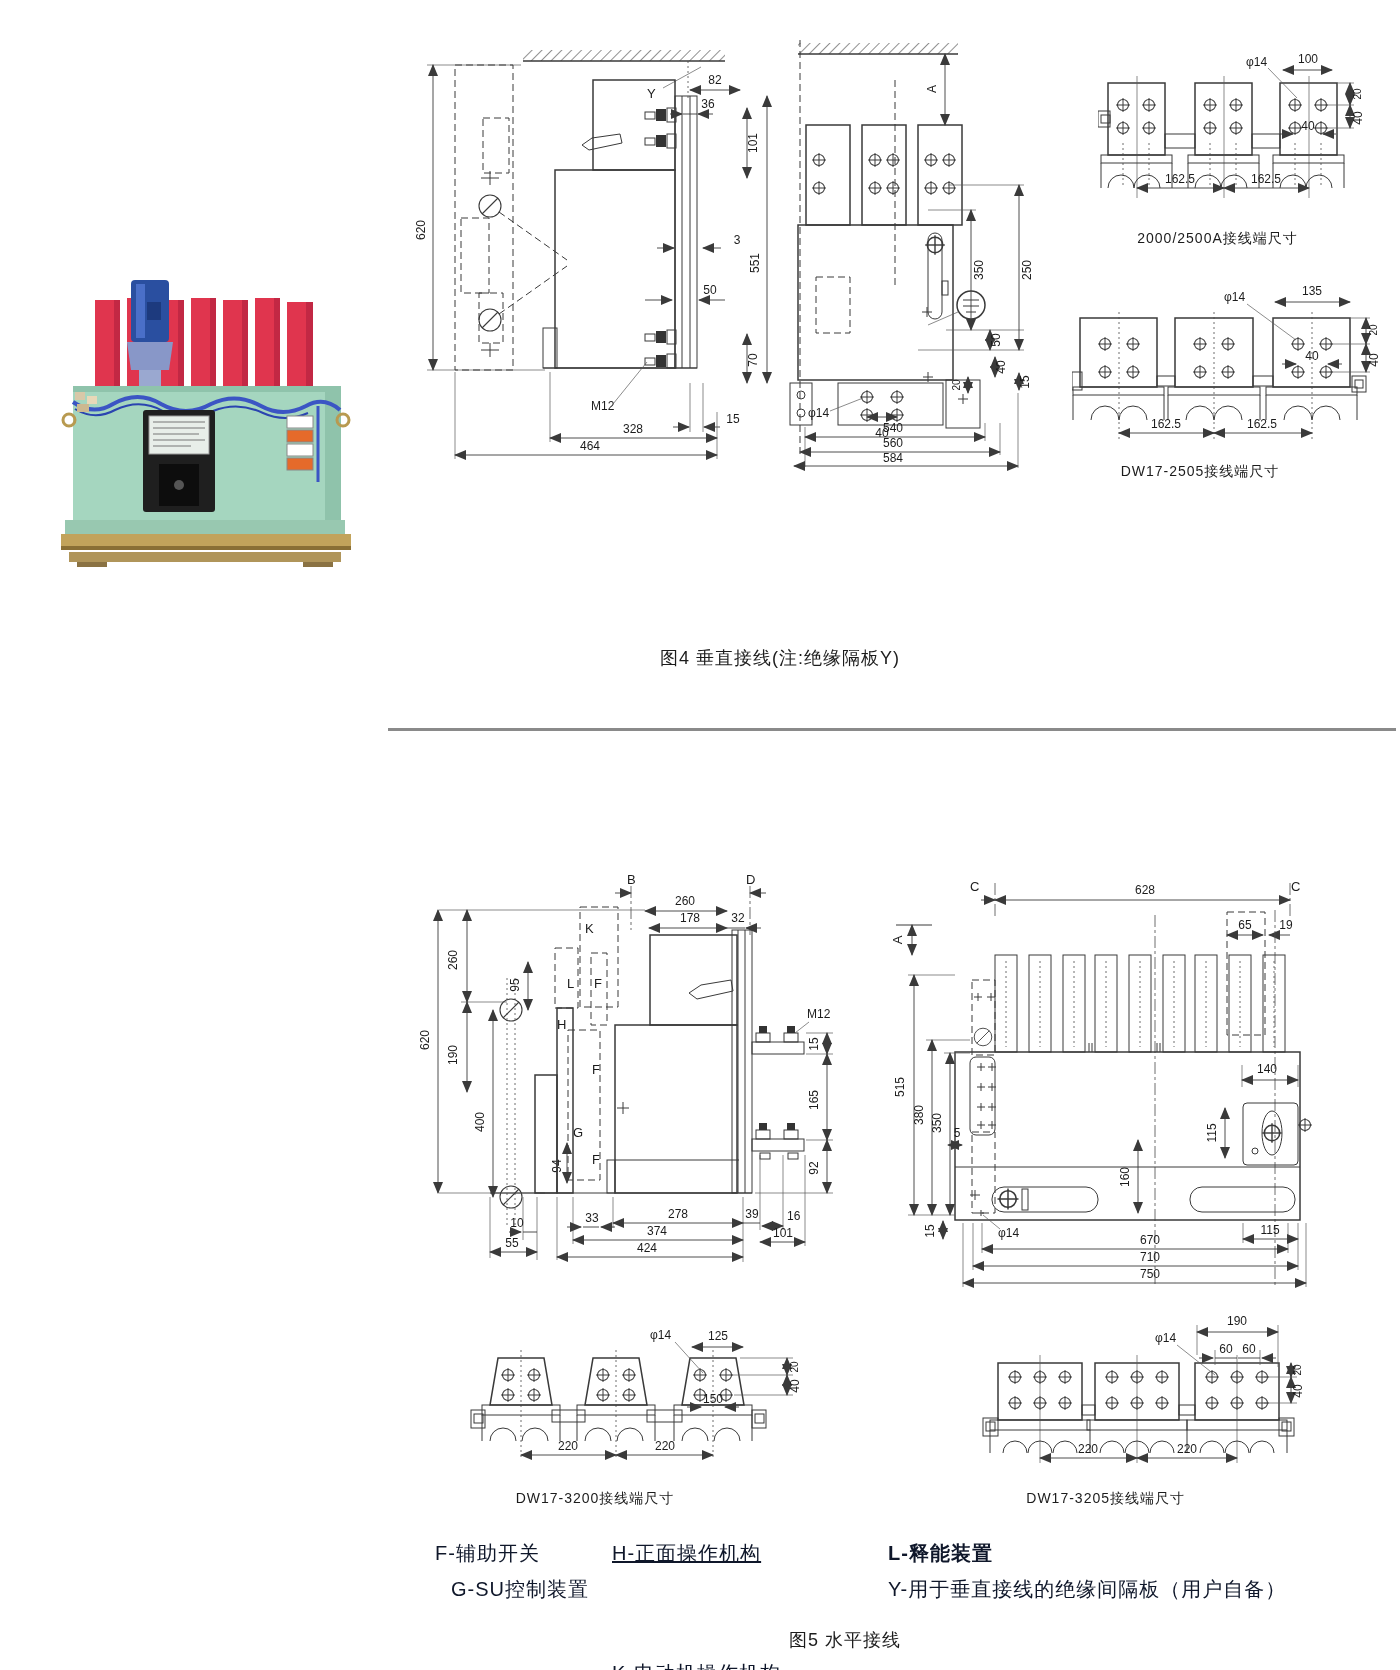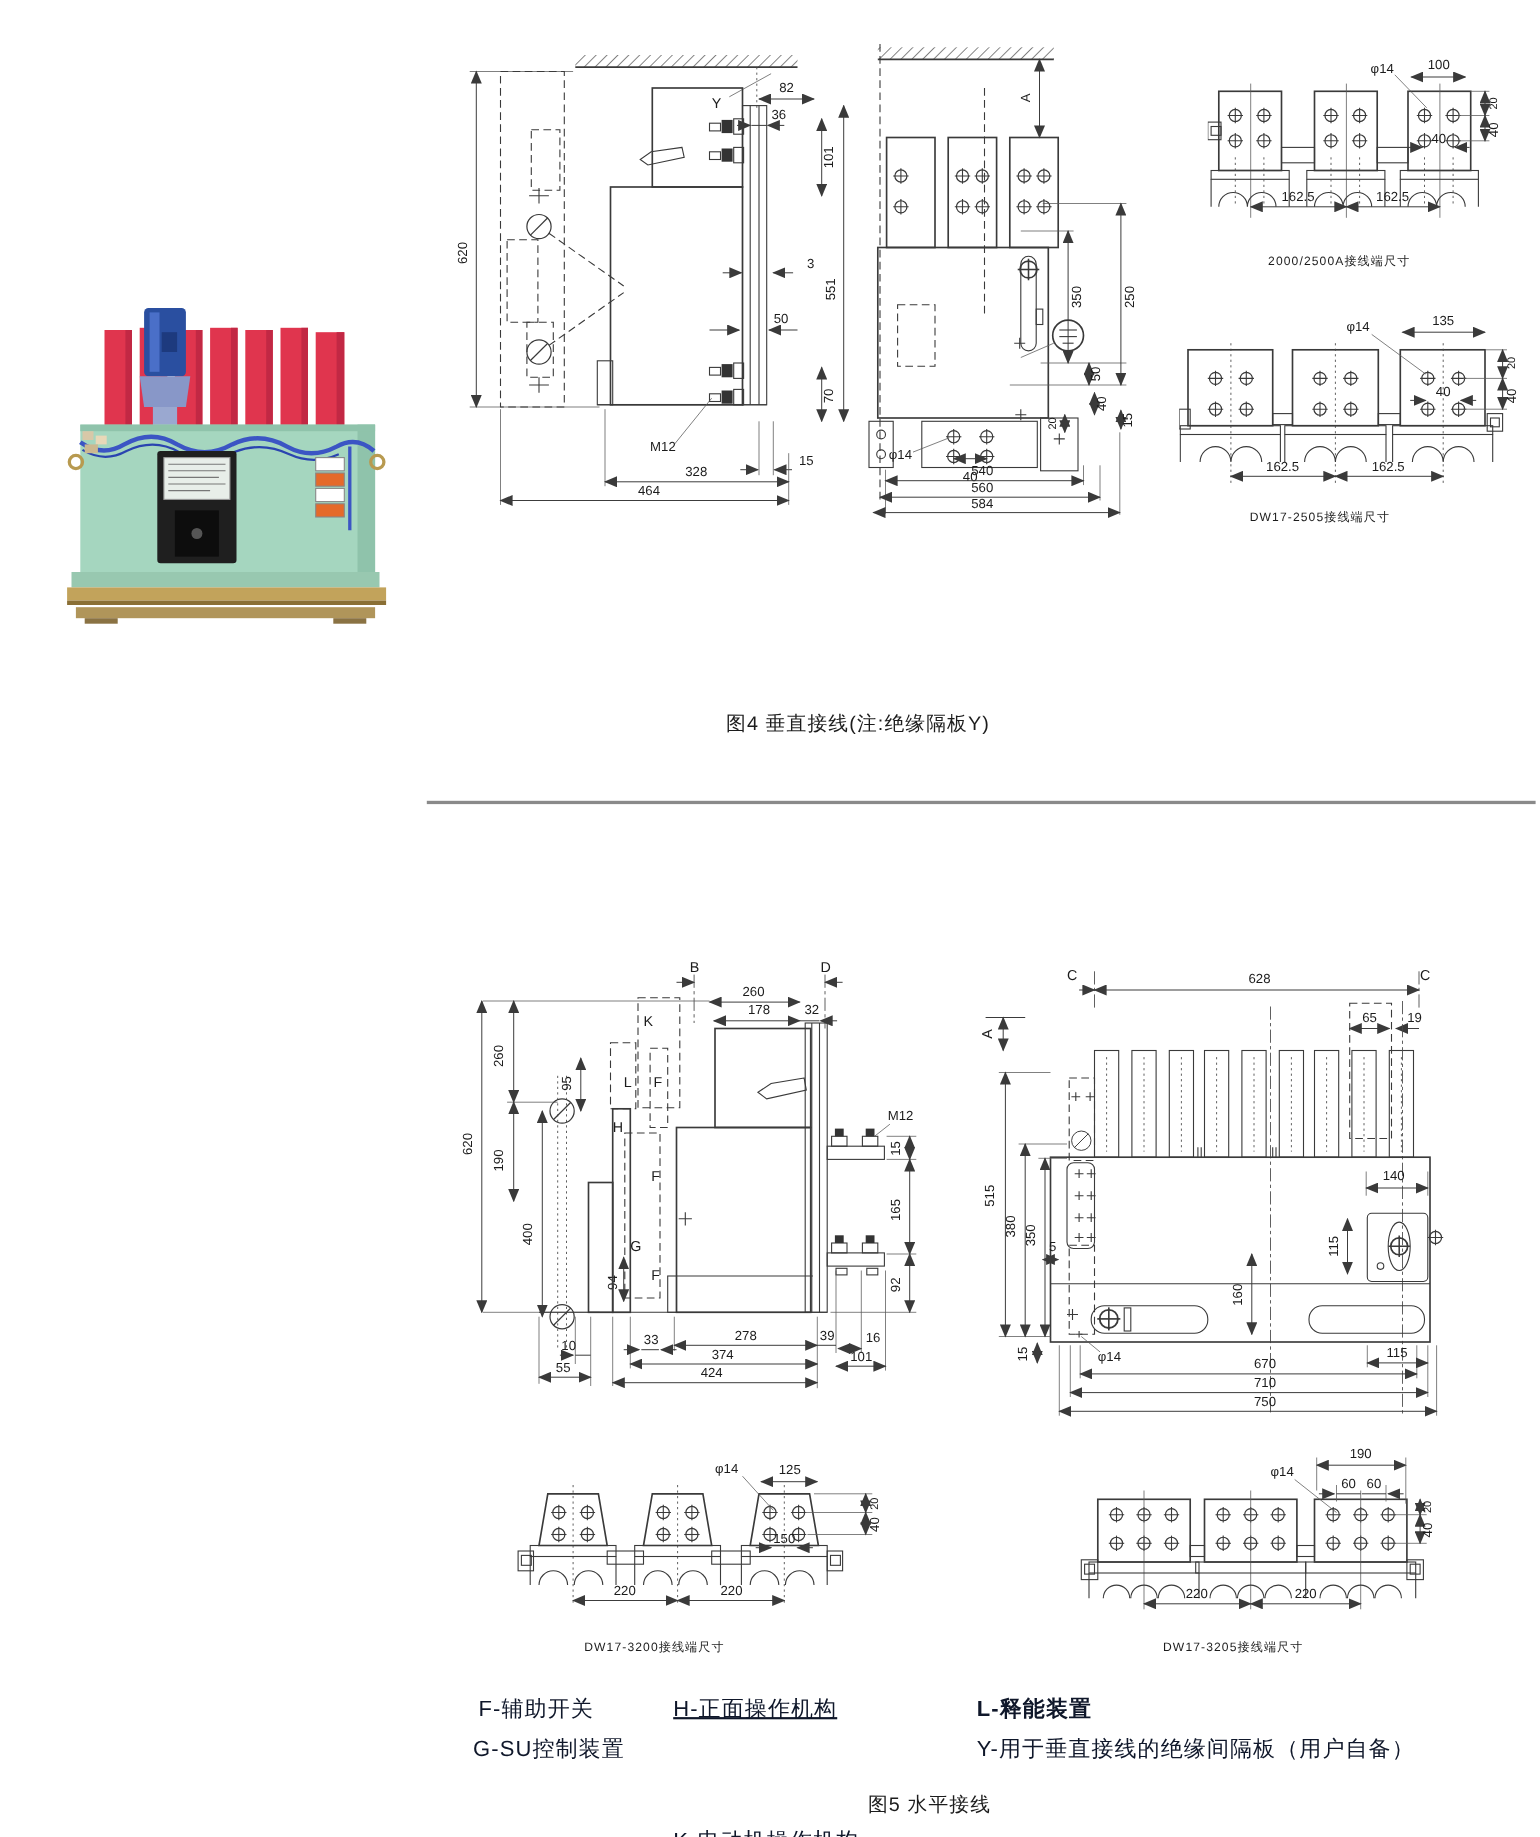--- a/index.html
+++ b/index.html
@@ -1,20 +1,20 @@
 <!DOCTYPE html>
 <html><head>
 <meta charset="utf-8">
 <style>
   html,body{margin:0;padding:0;background:#fff;}
   body{font-family:"Liberation Sans","DejaVu Sans",sans-serif;color:#222;}
   #page{position:relative;width:1400px;height:1670px;background:#fff;overflow:hidden;}
   .abs{position:absolute;}
   .cap{font-size:18px;color:#1c1c1c;text-align:center;letter-spacing:1px;}
-  .cap2{font-size:11px;color:#1c1c1c;text-align:center;letter-spacing:1px;}
+  .cap2{font-size:14px;color:#1c1c1c;text-align:center;letter-spacing:1px;}
   .heading{font-size:19px;color:#1c1c1c;letter-spacing:1px;}
   .legend-item{font-size:20px;color:#0f172a;letter-spacing:1px;white-space:nowrap;}
   .divider{background:#8a8a8a;height:3px;}
   svg{display:block;}
   .ol{fill:none;stroke:#3a3a3a;stroke-width:1.5;}
   .ol2{fill:none;stroke:#3a3a3a;stroke-width:1;}
   .thin{fill:none;stroke:#5a5a5a;stroke-width:0.7;}
   .dash{fill:none;stroke:#3a3a3a;stroke-width:1;stroke-dasharray:7 4;}
   .dashdot{fill:none;stroke:#4a4a4a;stroke-width:0.8;stroke-dasharray:12 3 3 3;}
   .dot{fill:none;stroke:#4a4a4a;stroke-width:0.8;stroke-dasharray:2 3;}
@@ -828,21 +828,21 @@
         <line x1="135" y1="203" x2="232" y2="203" class="dim" marker-start="url(#arr)" marker-end="url(#arr)"></line>
         <text x="183" y="198" class="dt" text-anchor="middle">220</text>
         <line x1="232" y1="203" x2="332" y2="203" class="dim" marker-start="url(#arr)" marker-end="url(#arr)"></line>
         <text x="282" y="198" class="dt" text-anchor="middle">220</text>
       </g>
     </svg>
   </div>
   <div class="abs cap2" style="left:985px;top:1490px;width:200px;text-align:right;">DW17-3205接线端尺寸</div>
 
   <div class="abs legend-item" style="left:435px;top:1540px;">F-辅助开关</div>
-  <div class="abs legend-item" style="left:430px;top:1576px;">G-SU控制装置</div>
+  <div class="abs legend-item" style="left:451px;top:1576px;">G-SU控制装置</div>
   <div class="abs legend-item" style="left:612px;top:1540px;text-decoration:underline;">H-正面操作机构</div>
   <div class="abs legend-item" style="left:612px;top:1660px;">K-电动机操作机构</div>
   <div class="abs legend-item" style="left:888px;top:1540px;font-weight:bold;">L-释能装置</div>
   <div class="abs legend-item" style="left:888px;top:1576px;">Y-用于垂直接线的绝缘间隔板（用户自备）</div>
 
   <div class="abs cap" style="left:745px;top:1628px;width:200px;">图5 水平接线</div>
 
 </div>
 
 </body></html>

